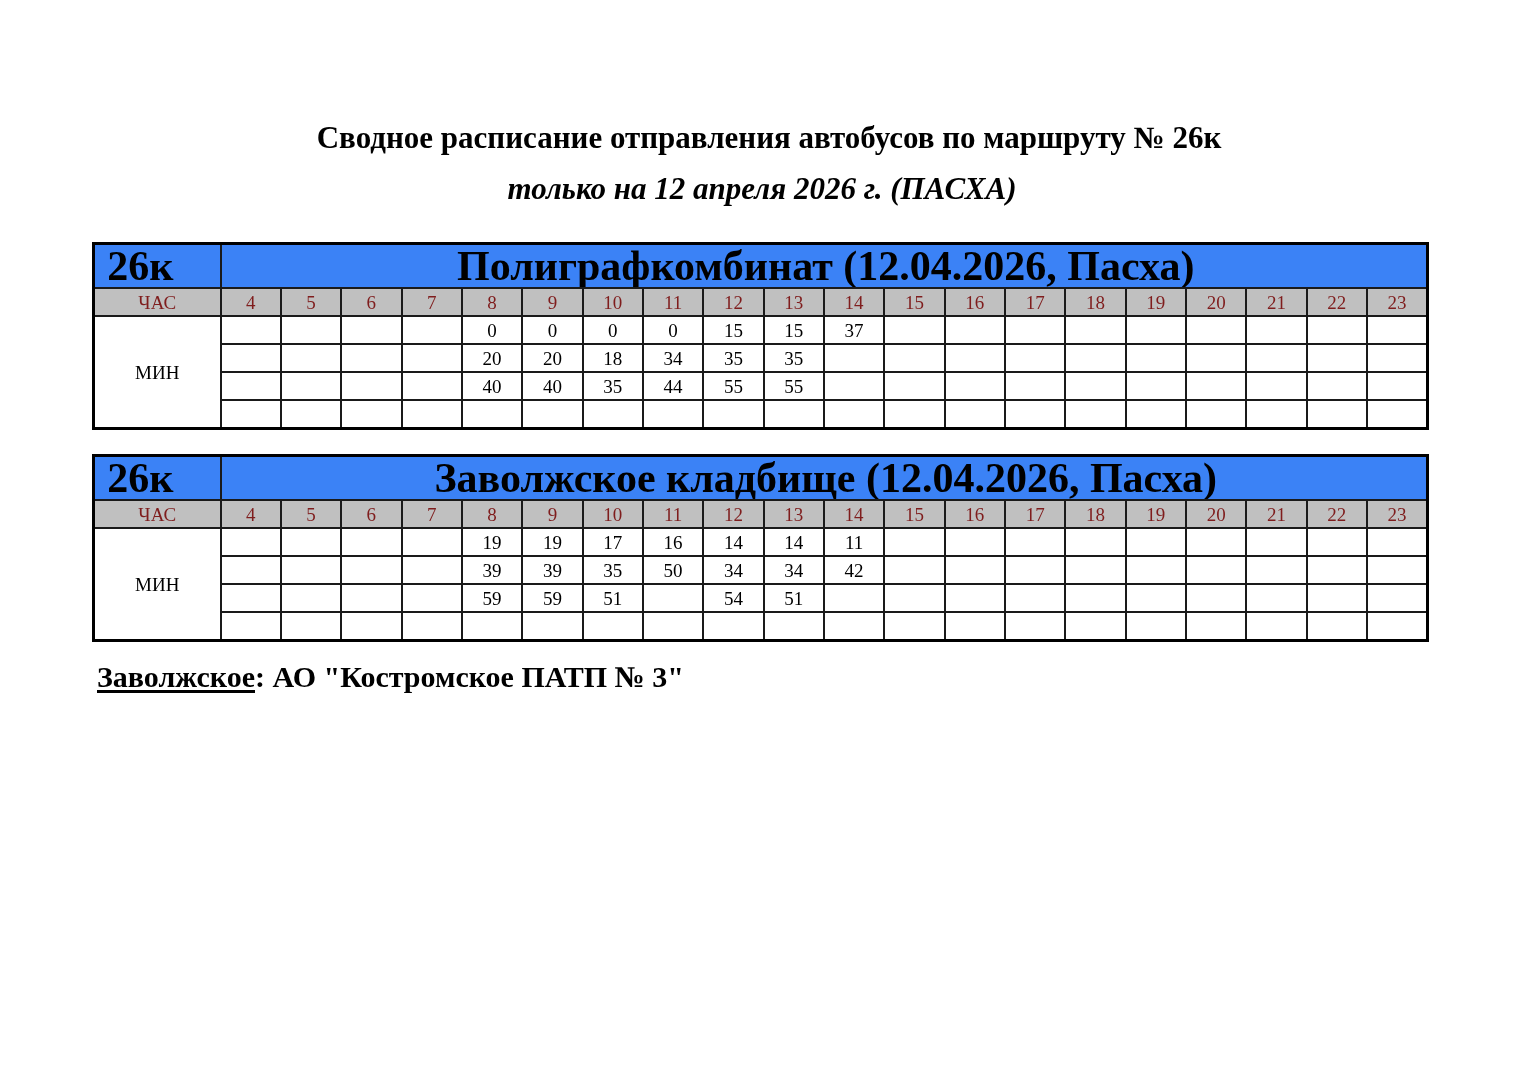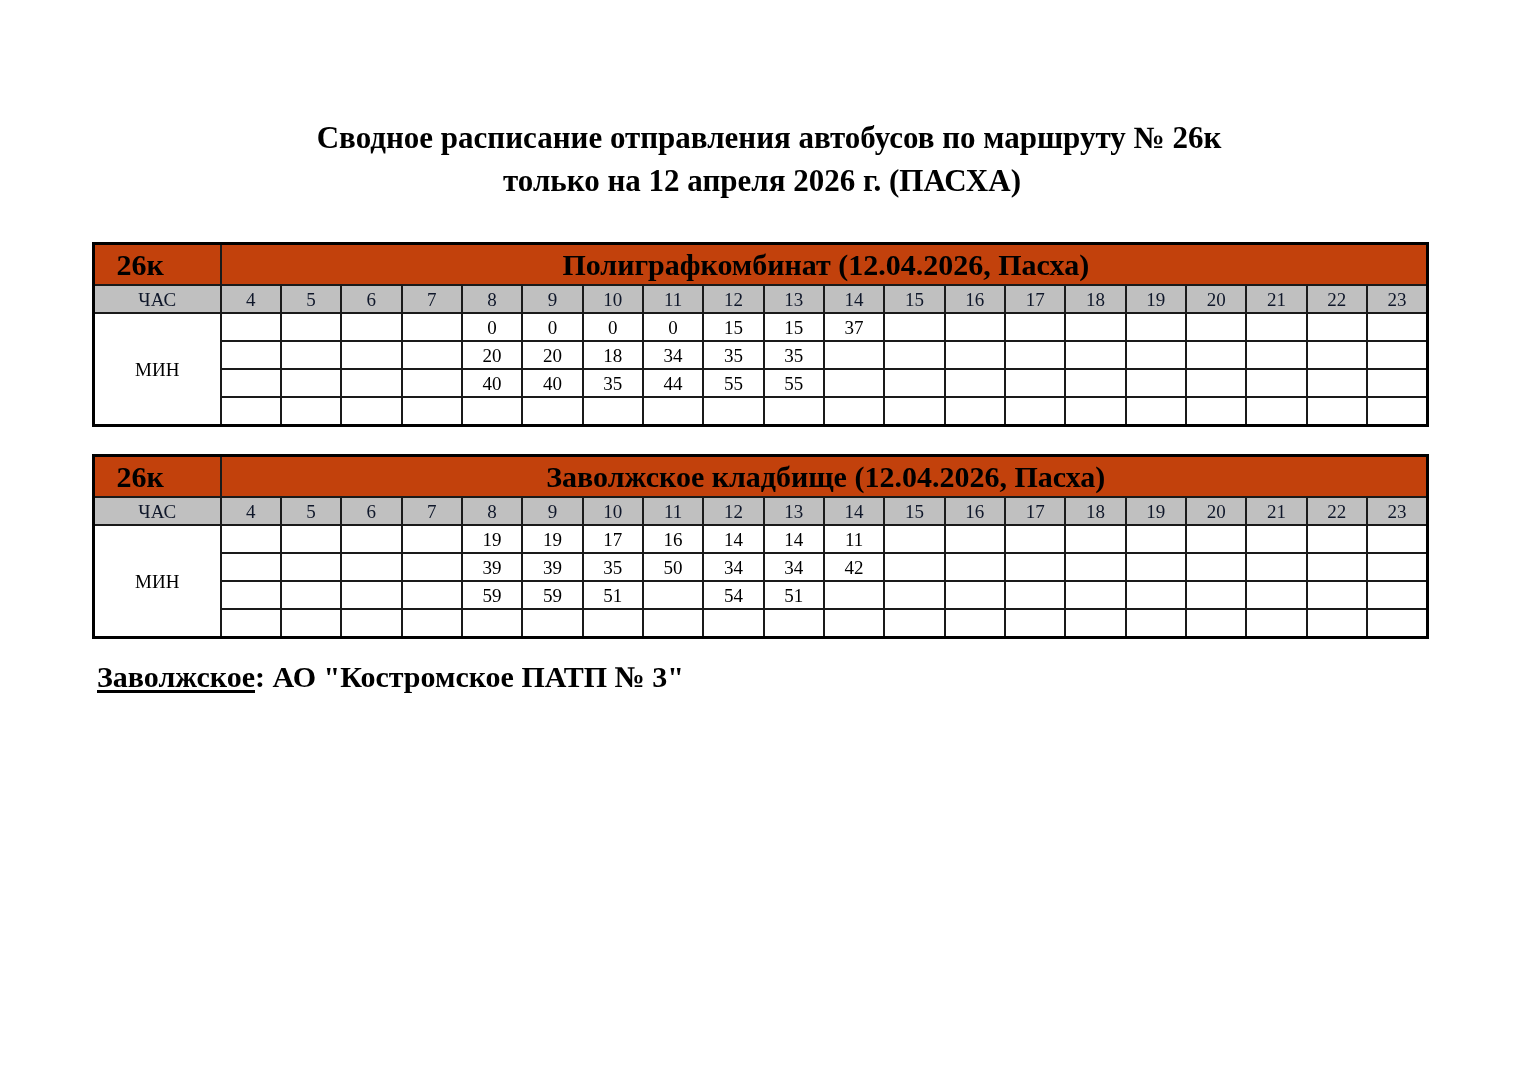--- a/index.html
+++ b/index.html
@@ -1,30 +1,30 @@
 <!DOCTYPE html>
 <html><head>
   <meta charset="utf-8">
   <style>
     html, body { margin: 0; padding: 0; background: #ffffff; }
     body { width: 1524px; height: 1078px; position: relative; overflow: hidden;
       font-family: "Liberation Serif", "DejaVu Serif", serif; color: #000; }
     .title { position: absolute; left: 0; width: 1524px; text-align: center;
       font-weight: bold; font-size: 31px; line-height: 42px; }
     .title.l1 { top: 117px; left: 7px; }
-    .title.l2 { top: 160px; left: 0px; }
+    .title.l2 { top: 168px; left: 0px; font-style: italic; }
     table.sched { position: absolute; left: 92px; width: 1337px; border-collapse: collapse;
       table-layout: fixed; border: 3px solid #000; }
     table.sched td { border: 2px solid #1a1a1a; padding: 0; text-align: center;
       font-size: 19px; line-height: 1; overflow: hidden; white-space: nowrap; }
     table.sched col.first { width: 127px; }
-    table.sched tr.head td { height: 39px; font-weight: bold; font-size: 30px; background: #c2410c; }
+    table.sched tr.head td { height: 39px; font-weight: bold; font-size: 42px; background: #3b82f6; }
     table.sched tr.head td.route { text-align: center; padding-right: 34px; }
     table.sched tr.head td.stop { text-align: center; padding-left: 4px; }
-    table.sched tr.hours td { height: 26px; background: #c0c0c0; font-size: 19px; color: #0f172a; }
+    table.sched tr.hours td { height: 26px; background: #c0c0c0; font-size: 19px; color: #7f1d1d; }
     table.sched tr.mins td { height: 26px; }
     table.sched td.label-min { font-size: 19px; margin-top: 44px; }
     #table1 { top: 242px; }
     #table2 { top: 454px; }
     .carrier { position: absolute; left: 97px; top: 658px; font-weight: bold; font-size: 30px;
       line-height: 38px; white-space: nowrap; }
     .carrier .u { text-decoration: underline; text-underline-offset: 3px; }
   </style>
 </head>
 <body>

